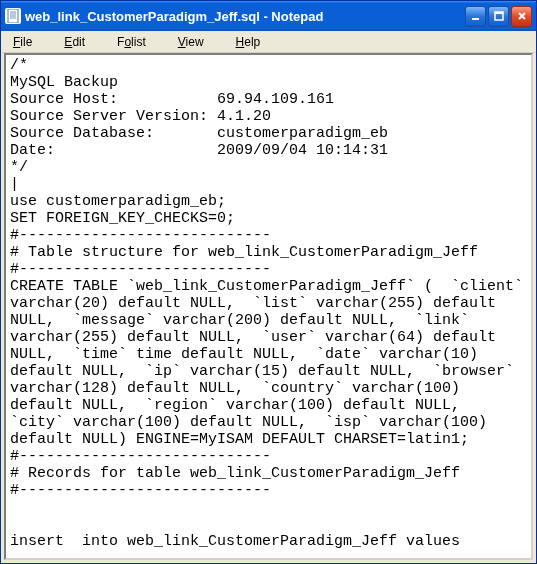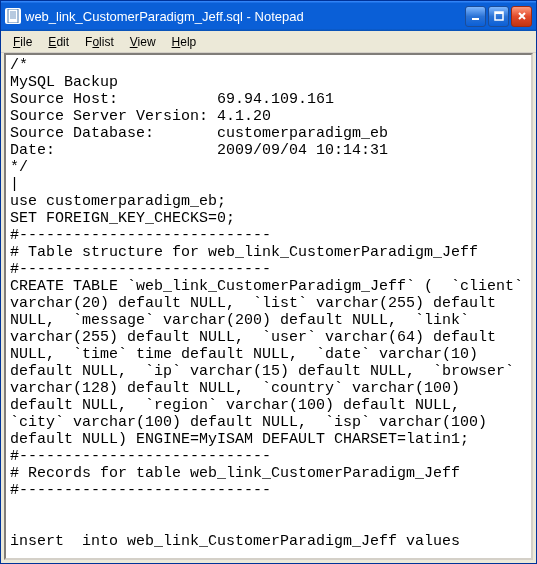--- a/index.html
+++ b/index.html
@@ -26,21 +26,21 @@
     display: inline-flex;
     align-items: center;
     justify-content: center;
     background: #fff;
     border-radius: 2px;
   }
   .title-icon svg { width: 12px; height: 14px; }
   .title-text {
     flex: 1;
     font-size: 13px;
-    font-weight: normal;
+    font-weight: bold;
     white-space: nowrap;
     overflow: hidden;
   }
   .win-buttons { display: flex; gap: 2px; }
   .win-btn {
     width: 21px;
     height: 21px;
     background: linear-gradient(to bottom, #7eb7ff 0%, #2b73d6 50%, #0a5fd7 100%);
     border: 1px solid #1c4d99;
     border-radius: 3px;
@@ -58,20 +58,21 @@
   }
   .win-btn svg { width: 12px; height: 12px; }
   .menubar {
     height: 22px;
     background: #ece9d8;
     display: flex;
     align-items: center;
     padding: 0 4px;
     border-bottom: 1px solid #d4d0c8;
     font-size: 12px;
+    gap: 16px;
   }
   .menu-item {
     padding: 2px 8px;
     cursor: pointer;
   }
   .menu-item .ul { text-decoration: underline; }
   .editor-wrap {
     position: absolute;
     top: 53px;
     left: 4px;

